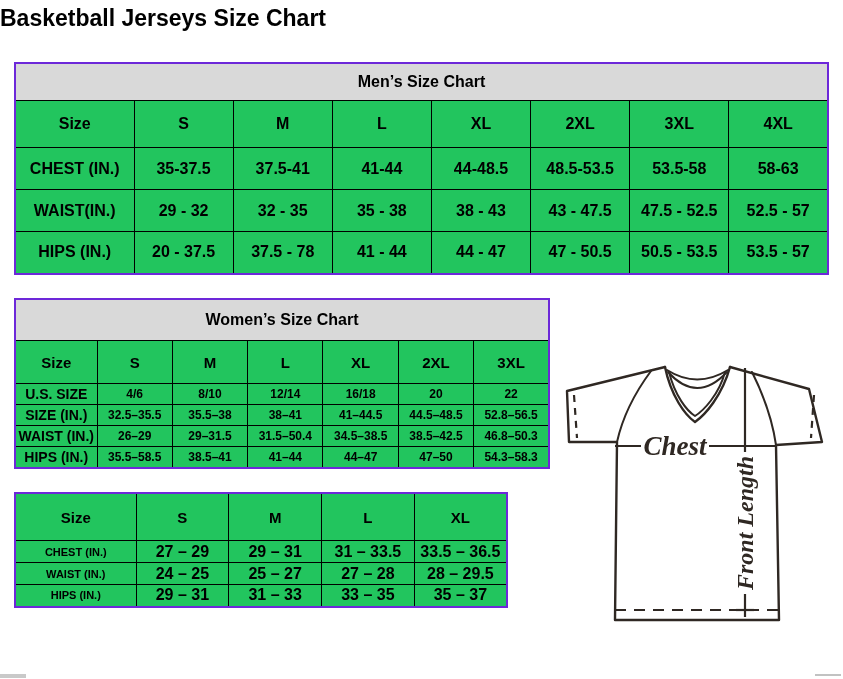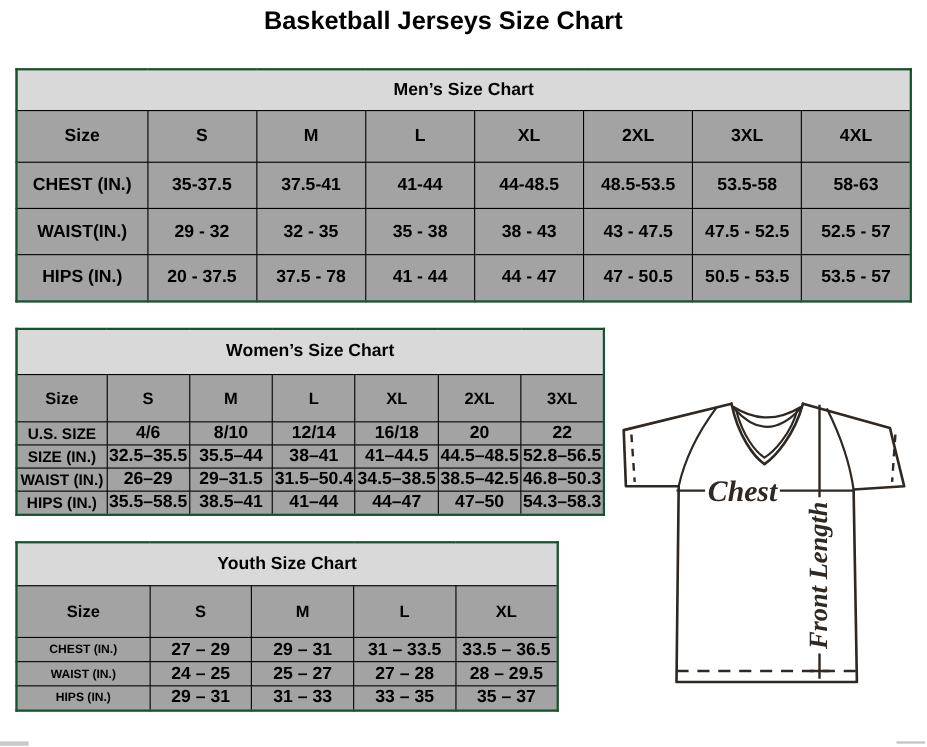--- a/index.html
+++ b/index.html
@@ -2,46 +2,46 @@
 <html><head>
 <meta charset="utf-8">
 <style>
   html,body { margin:0; padding:0; background:#fff; }
   .page {
     position:relative; width:843px; height:679px; background:#ffffff;
     font-family:"Liberation Sans", sans-serif; color:#000; overflow:hidden;
   }
   .page-title {
     position:absolute; top:5px; left:0; width:806px; margin:0;
-    text-align:center; font-size:23px; font-weight:bold;
+    text-align:left; font-size:23px; font-weight:bold;
     font-family:"Liberation Sans", sans-serif;
   }
   table.size-table {
     position:absolute; border-collapse:collapse; table-layout:fixed;
-    border:2px solid #14532d; background:#a3a3a3;
+    border:2px solid #6d28d9; background:#22c55e;
   }
   .size-table th, .size-table td {
     border:1px solid #000; text-align:center; vertical-align:middle;
     font-weight:bold; padding:0; overflow:hidden; white-space:nowrap;
   }
   .size-table tr.band th { background:#d9d9d9; font-size:16px; }
 
   
   table.mens { left:14px; top:62px; width:815px; }
   .mens tr.band th   { height:36px; }
   .mens tr.size-row th { height:46px; font-size:16px; }
   .mens tbody tr     { height:42px; }
   .mens tbody td     { font-size:16px; }
 
   
   table.womens { left:14px; top:298px; width:536px; }
   .womens tr.band th   { height:40px;text-align:center; }
   .womens tr.size-row th { height:42px; font-size:15px; }
   .womens tbody tr     { height:21px; }
-  .womens tbody td     { font-size:16px; }
+  .womens tbody td     { font-size:12px; }
   .womens tbody td.row-label { font-size:14px; }
 
   
   table.youth { left:14px; top:492px; width:494px; }
   .youth tr.band th   { height:38px; }
   .youth tr.size-row th { height:46px; font-size:15px; }
   .youth tbody tr     { height:22px; }
   .youth tbody td     { font-size:16px; }
   .youth tbody td.row-label { font-size:11px; }
 
@@ -145,21 +145,21 @@
         <td>4/6</td>
         <td>8/10</td>
         <td>12/14</td>
         <td>16/18</td>
         <td>20</td>
         <td>22</td>
       </tr>
       <tr>
         <td class="row-label">SIZE (IN.)</td>
         <td>32.5–35.5</td>
-        <td>35.5–44</td>
+        <td>35.5–38</td>
         <td>38–41</td>
         <td>41–44.5</td>
         <td>44.5–48.5</td>
         <td>52.8–56.5</td>
       </tr>
       <tr>
         <td class="row-label">WAIST (IN.)</td>
         <td>26–29</td>
         <td>29–31.5</td>
         <td>31.5–50.4</td>
@@ -178,23 +178,20 @@
       </tr>
     </tbody>
   </table>
 
   <table class="size-table youth">
     <colgroup>
         <col style="width:121px">
         <col span="4">
       </colgroup>
     <thead>
-      <tr class="band">
-        <th colspan="5">Youth Size Chart</th>
-      </tr>
       <tr class="size-row">
         <th>Size</th>
         <th>S</th>
         <th>M</th>
         <th>L</th>
         <th>XL</th>
       </tr>
     </thead>
     <tbody>
       <tr>

